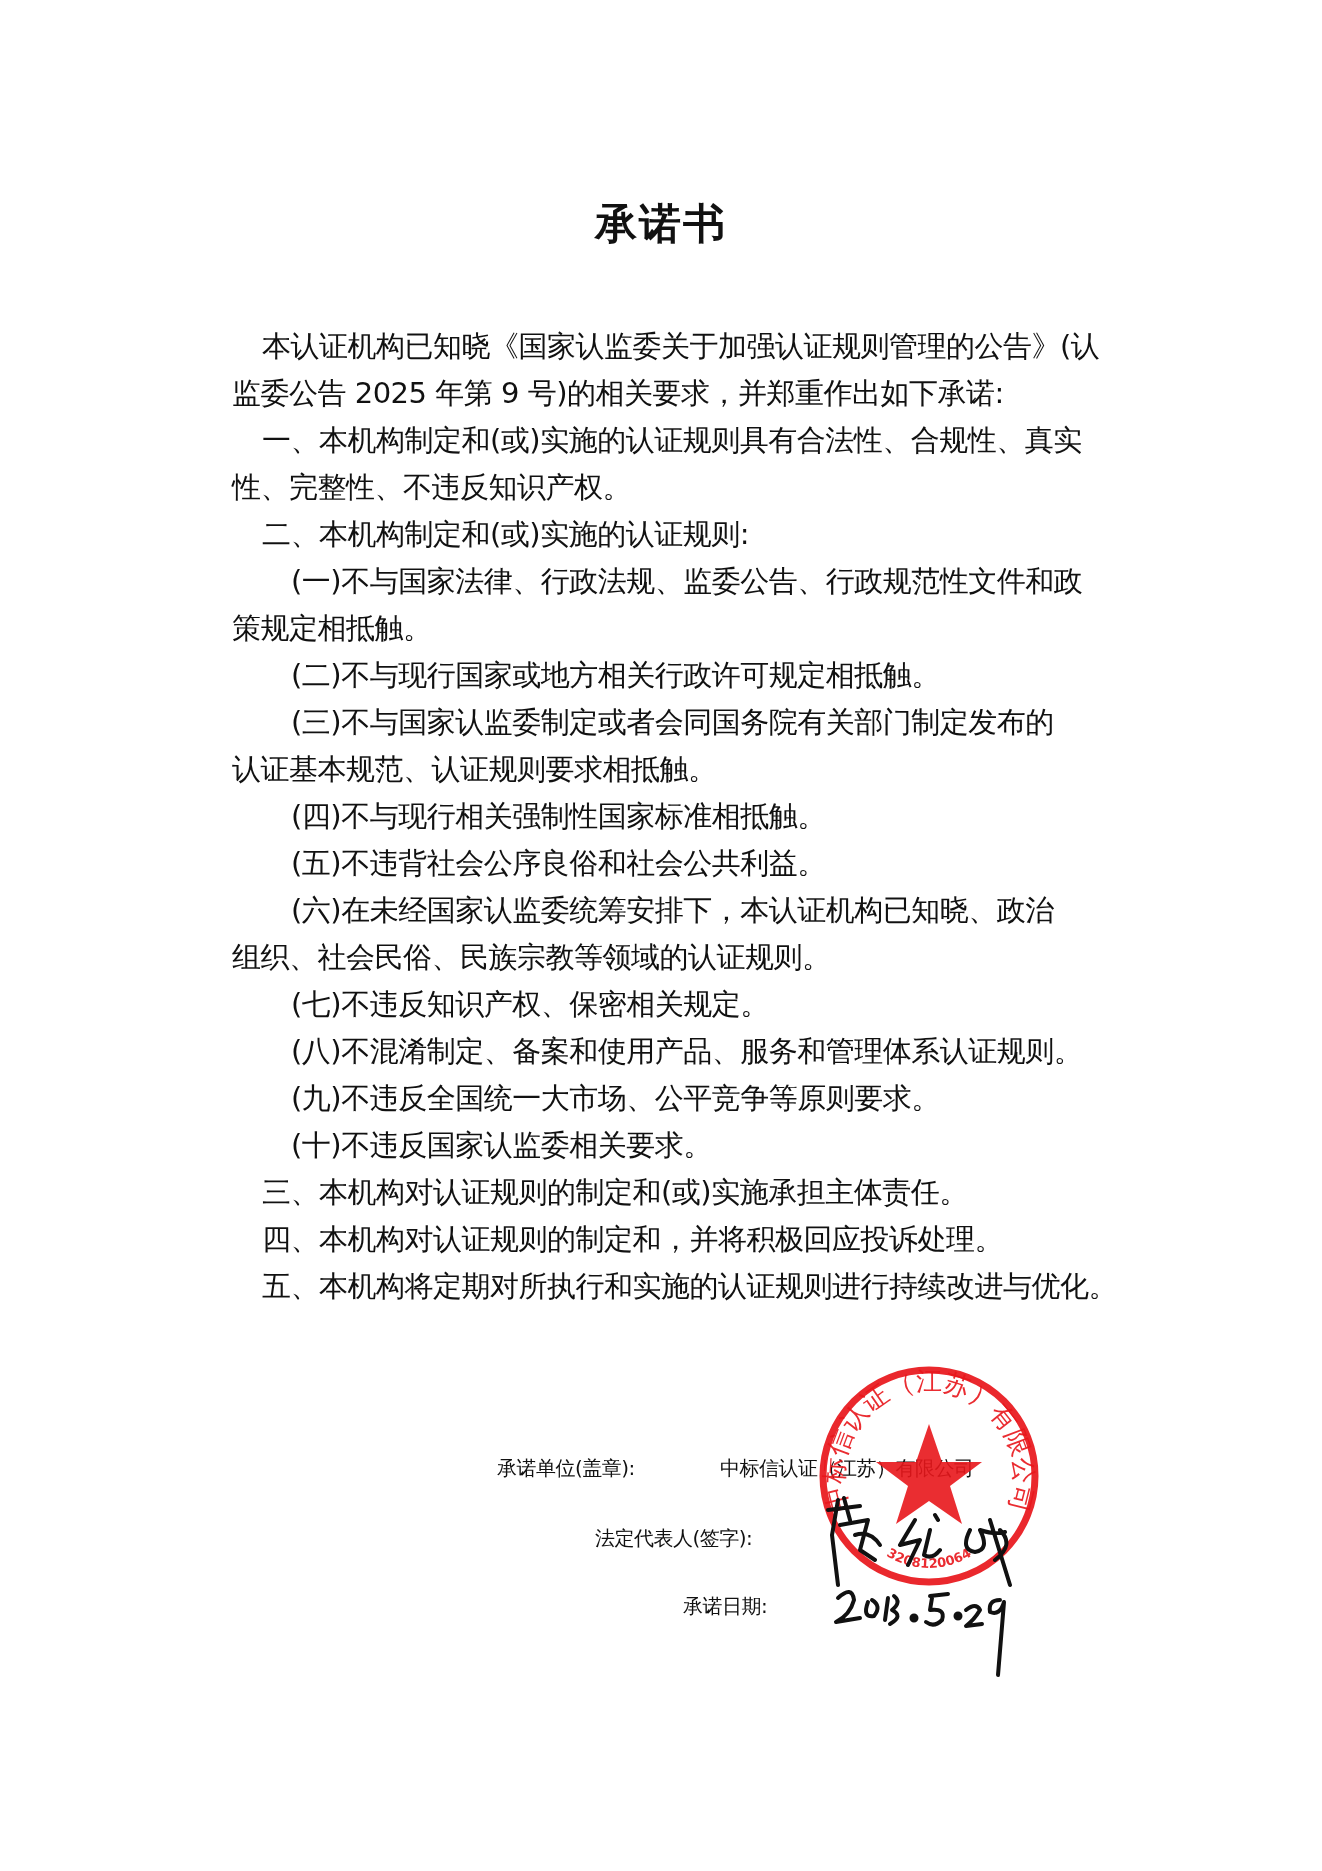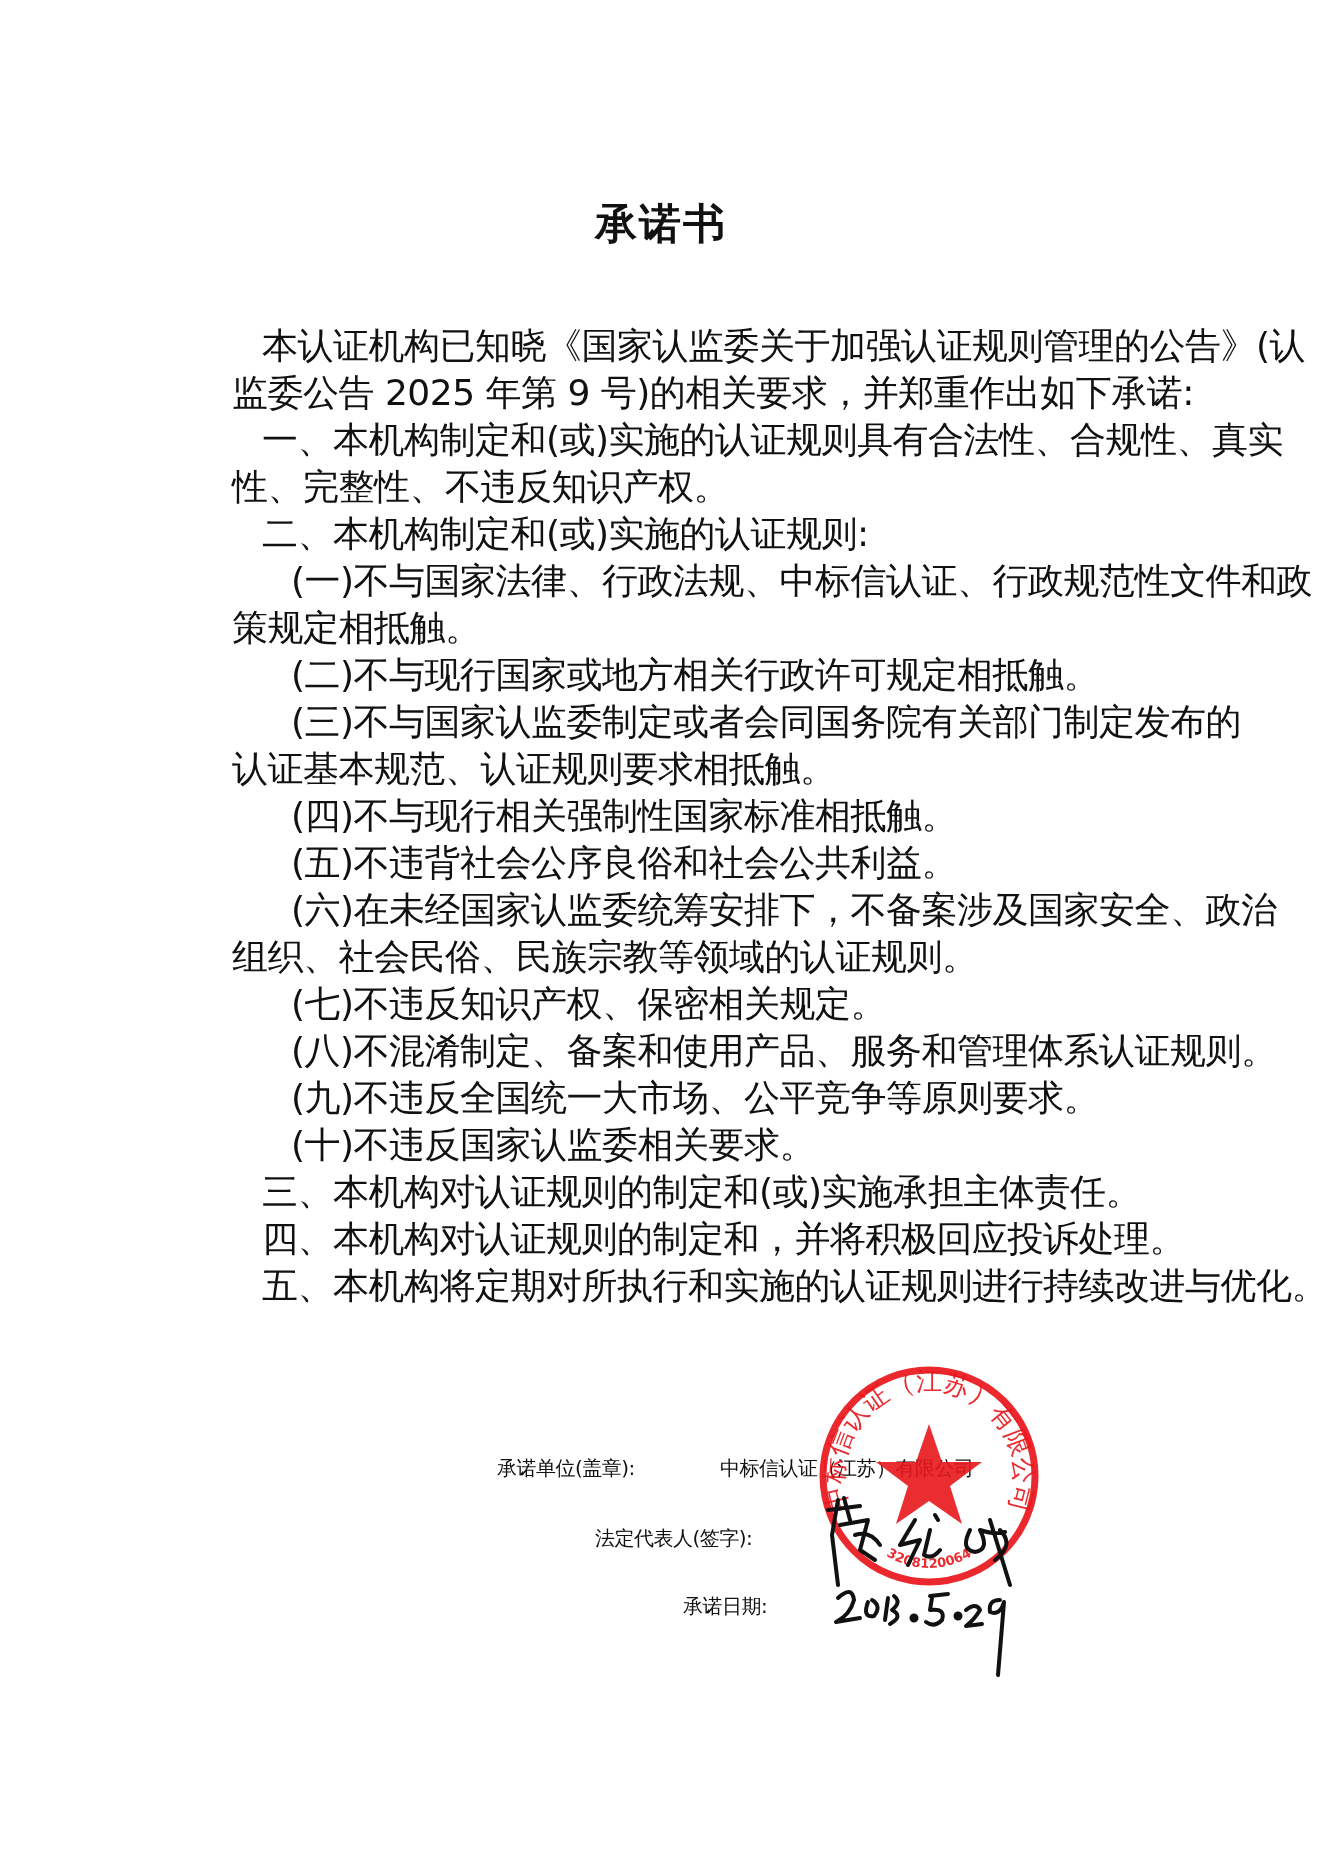--- a/index.html
+++ b/index.html
@@ -1,45 +1,45 @@
 <!DOCTYPE html>
 <html><head>
 <meta charset="utf-8">
 <style>
   html, body { margin: 0; padding: 0; background: #ffffff; }
   body { width: 1322px; height: 1871px; position: relative; overflow: hidden;
          font-family: "DejaVu Sans", "Liberation Sans", sans-serif; color: #111; }
   .title { position: absolute; left: 0; width: 1322px; top: 196px; text-align: center;
            font-size: 42px; font-weight: bold; letter-spacing: 2px; }
-  .line { position: absolute; left: 232px; width: 880px; font-size: 36px; line-height: 40px;
+  .line { position: absolute; left: 232px; width: 880px; font-size: 29px; line-height: 40px;
           white-space: nowrap; letter-spacing: -0.5px; }
   .ind1 { left: 262px; }
   .ind2 { left: 291px; }
   .sig { position: absolute; font-size: 20px; line-height: 40px; white-space: nowrap; letter-spacing: -0.5px; }
   .stamp { position: absolute; left: 815px; top: 1362px; width: 228px; height: 228px; }
   .handwrite { position: absolute; }
 </style>
 </head>
 <body>
 
 <div class="title">承诺书</div>
 
 <div class="line ind1" style="top:326px">本认证机构已知晓《国家认监委关于加强认证规则管理的公告》(认</div>
 <div class="line" style="top:373px">监委公告 2025 年第 9 号)的相关要求，并郑重作出如下承诺:</div>
 <div class="line ind1" style="top:420px">一、本机构制定和(或)实施的认证规则具有合法性、合规性、真实</div>
 <div class="line" style="top:467px">性、完整性、不违反知识产权。</div>
 <div class="line ind1" style="top:514px">二、本机构制定和(或)实施的认证规则:</div>
-<div class="line ind2" style="top:561px">(一)不与国家法律、行政法规、中标信认证、行政规范性文件和政</div>
+<div class="line ind2" style="top:561px">(一)不与国家法律、行政法规、监委公告、行政规范性文件和政</div>
 <div class="line" style="top:608px">策规定相抵触。</div>
 <div class="line ind2" style="top:655px">(二)不与现行国家或地方相关行政许可规定相抵触。</div>
 <div class="line ind2" style="top:702px">(三)不与国家认监委制定或者会同国务院有关部门制定发布的</div>
 <div class="line" style="top:749px">认证基本规范、认证规则要求相抵触。</div>
 <div class="line ind2" style="top:796px">(四)不与现行相关强制性国家标准相抵触。</div>
 <div class="line ind2" style="top:843px">(五)不违背社会公序良俗和社会公共利益。</div>
-<div class="line ind2" style="top:890px">(六)在未经国家认监委统筹安排下，不备案涉及国家安全、政治</div>
+<div class="line ind2" style="top:890px">(六)在未经国家认监委统筹安排下，本认证机构已知晓、政治</div>
 <div class="line" style="top:937px">组织、社会民俗、民族宗教等领域的认证规则。</div>
 <div class="line ind2" style="top:984px">(七)不违反知识产权、保密相关规定。</div>
 <div class="line ind2" style="top:1031px">(八)不混淆制定、备案和使用产品、服务和管理体系认证规则。</div>
 <div class="line ind2" style="top:1078px">(九)不违反全国统一大市场、公平竞争等原则要求。</div>
 <div class="line ind2" style="top:1125px">(十)不违反国家认监委相关要求。</div>
 <div class="line ind1" style="top:1172px">三、本机构对认证规则的制定和(或)实施承担主体责任。</div>
 <div class="line ind1" style="top:1219px">四、本机构对认证规则的制定和，并将积极回应投诉处理。</div>
 <div class="line ind1" style="top:1266px">五、本机构将定期对所执行和实施的认证规则进行持续改进与优化。</div>
 
 <div class="sig" style="left:497px; top:1448px;">承诺单位(盖章):</div>

